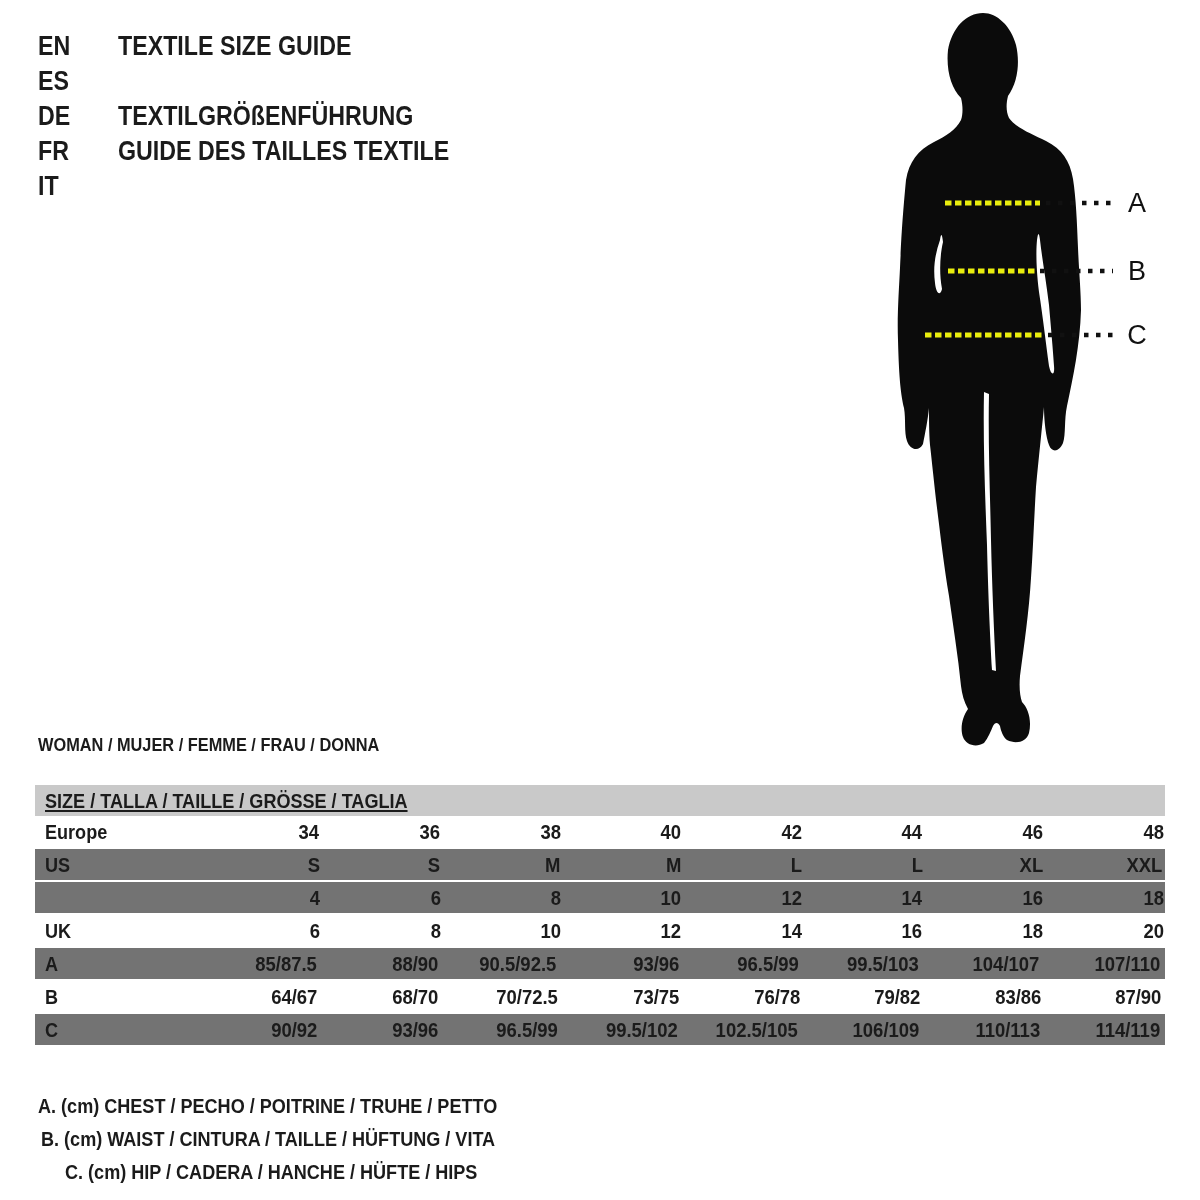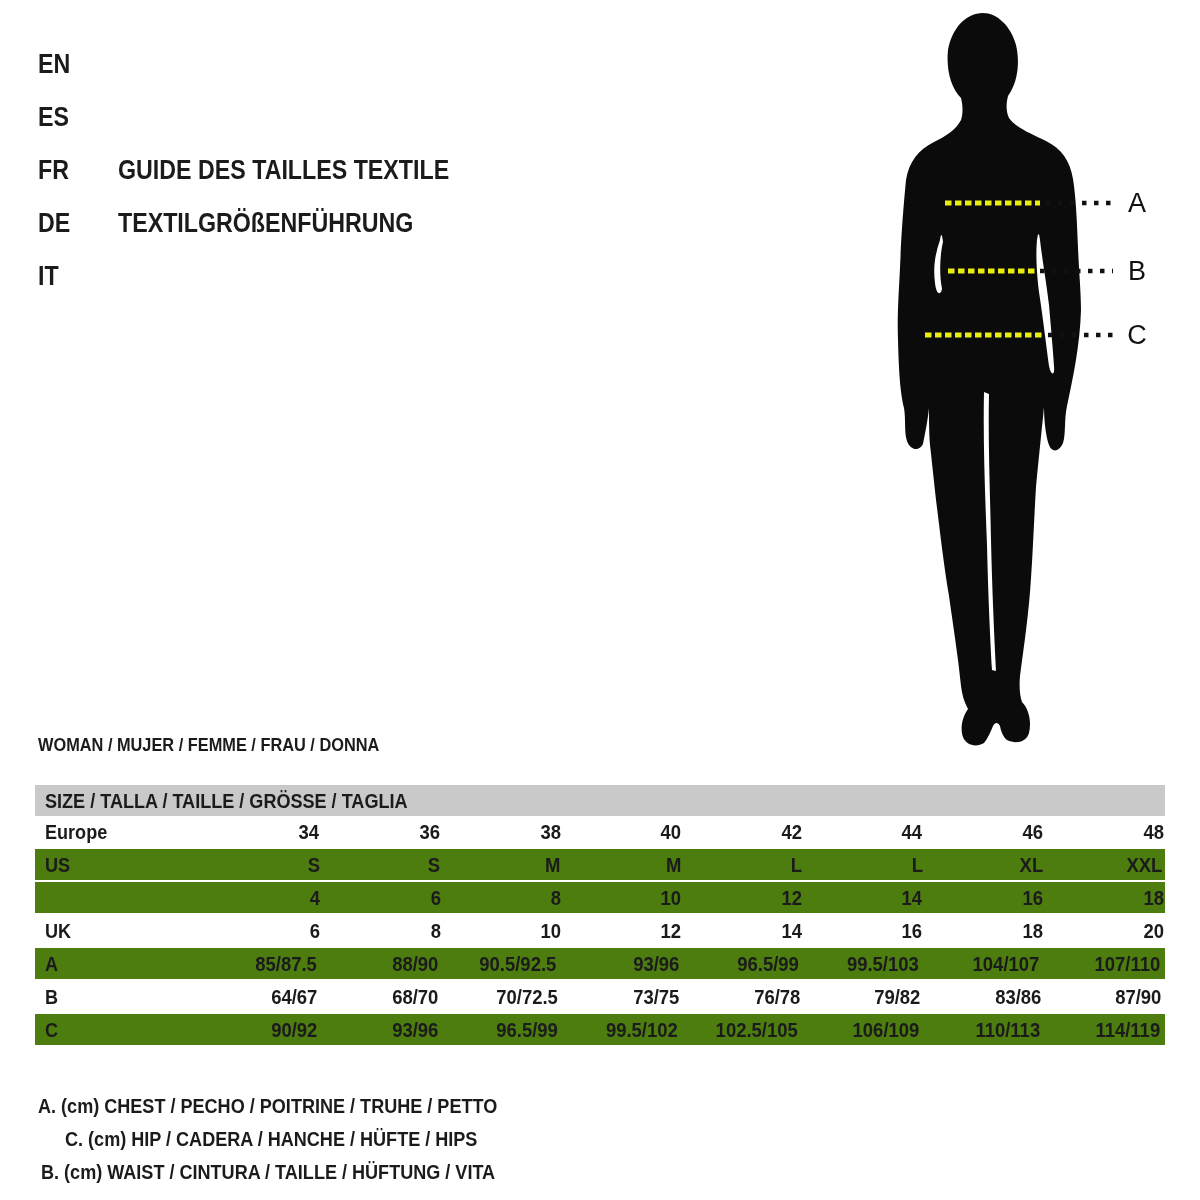--- a/index.html
+++ b/index.html
@@ -9,66 +9,67 @@
     font-family:"Liberation Sans", sans-serif;
   }
   .abs { position:absolute; }
 
   
   .cond  { display:inline-block; transform:scaleX(.86); transform-origin:0 50%; white-space:nowrap; }
   .cc    { display:inline-block; transform:scaleX(.88); transform-origin:50% 50%; white-space:nowrap; }
 
   
   .lang-list { left:38px; top:29px; }
-  .lang-row  { display:flex; height:35px; align-items:center; font-weight:700; font-size:27px;margin-top:18px; }
+  .lang-row  { display:flex; height:35px; align-items:center; font-weight:700; font-size:27px; }
   .lang-code { width:80px; }
 
   
   .figure { left:880px; top:0; width:320px; height:760px; }
 
   
   .section-title { left:38px; top:734px; font-size:19px; font-weight:700; }
 
   
-  .size-table { left:35px; top:785px; width:1130px; }
+  .size-table { left:35px; top:785px; width:1130px;text-decoration:underline; }
   .t-header {
     height:31px; background:#c9c9c9; display:flex; align-items:center;
     padding-left:10px; box-sizing:border-box; font-weight:700; font-size:21px;
   }
   .t-row {
     display:flex; align-items:center; height:31px; border-bottom:2px solid #ffffff;
     font-size:21px; font-weight:700;
   }
-  .t-row.shaded { background:#4d7c0f; }
+  .t-row.shaded { background:#737373; }
   .t-label { width:165px; padding-left:10px; box-sizing:border-box; }
   .t-cell  { flex:1; text-align:right; }
 
   
   .legend { left:38px; top:1089px; }
   .legend-line { height:33px; display:flex; align-items:center; font-size:21px; font-weight:700;justify-content:center; }
 
   svg text { font-family:"Liberation Sans", sans-serif; }
 </style>
 </head>
 <body>
 
 <div class="abs lang-list">
   <div class="lang-row">
     <span class="lang-code"><span class="cond">EN</span></span>
+    <span><span class="cond">TEXTILE SIZE GUIDE</span></span>
   </div>
   <div class="lang-row">
     <span class="lang-code"><span class="cond">ES</span></span>
+  </div>
+  <div class="lang-row">
+    <span class="lang-code"><span class="cond">DE</span></span>
+    <span><span class="cond">TEXTILGRÖßENFÜHRUNG</span></span>
   </div>
   <div class="lang-row">
     <span class="lang-code"><span class="cond">FR</span></span>
     <span><span class="cond">GUIDE DES TAILLES TEXTILE</span></span>
-  </div>
-  <div class="lang-row">
-    <span class="lang-code"><span class="cond">DE</span></span>
-    <span><span class="cond">TEXTILGRÖßENFÜHRUNG</span></span>
   </div>
   <div class="lang-row">
     <span class="lang-code"><span class="cond">IT</span></span>
   </div>
 </div>
 
 <svg class="abs figure" viewBox="0 0 320 760" width="320" height="760">
 
   <path d="M103,13
            C117,13 131,26 136,45
@@ -225,18 +226,18 @@
     <span class="t-cell"><span class="cc">110/113</span></span>
     <span class="t-cell"><span class="cc">114/119</span></span>
   </div>
 </div>
 
 <div class="abs legend">
   <div class="legend-line">
       <span class="cond">A. (cm) CHEST / PECHO / POITRINE / TRUHE / PETTO</span>
     </div>
   <div class="legend-line">
+      <span class="cond">B. (cm) WAIST / CINTURA / TAILLE / HÜFTUNG / VITA</span>
+    </div>
+  <div class="legend-line">
       <span class="cond">C. (cm) HIP / CADERA / HANCHE / HÜFTE / HIPS</span>
     </div>
-  <div class="legend-line">
-      <span class="cond">B. (cm) WAIST / CINTURA / TAILLE / HÜFTUNG / VITA</span>
-    </div>
 </div>
 
 </body></html>

